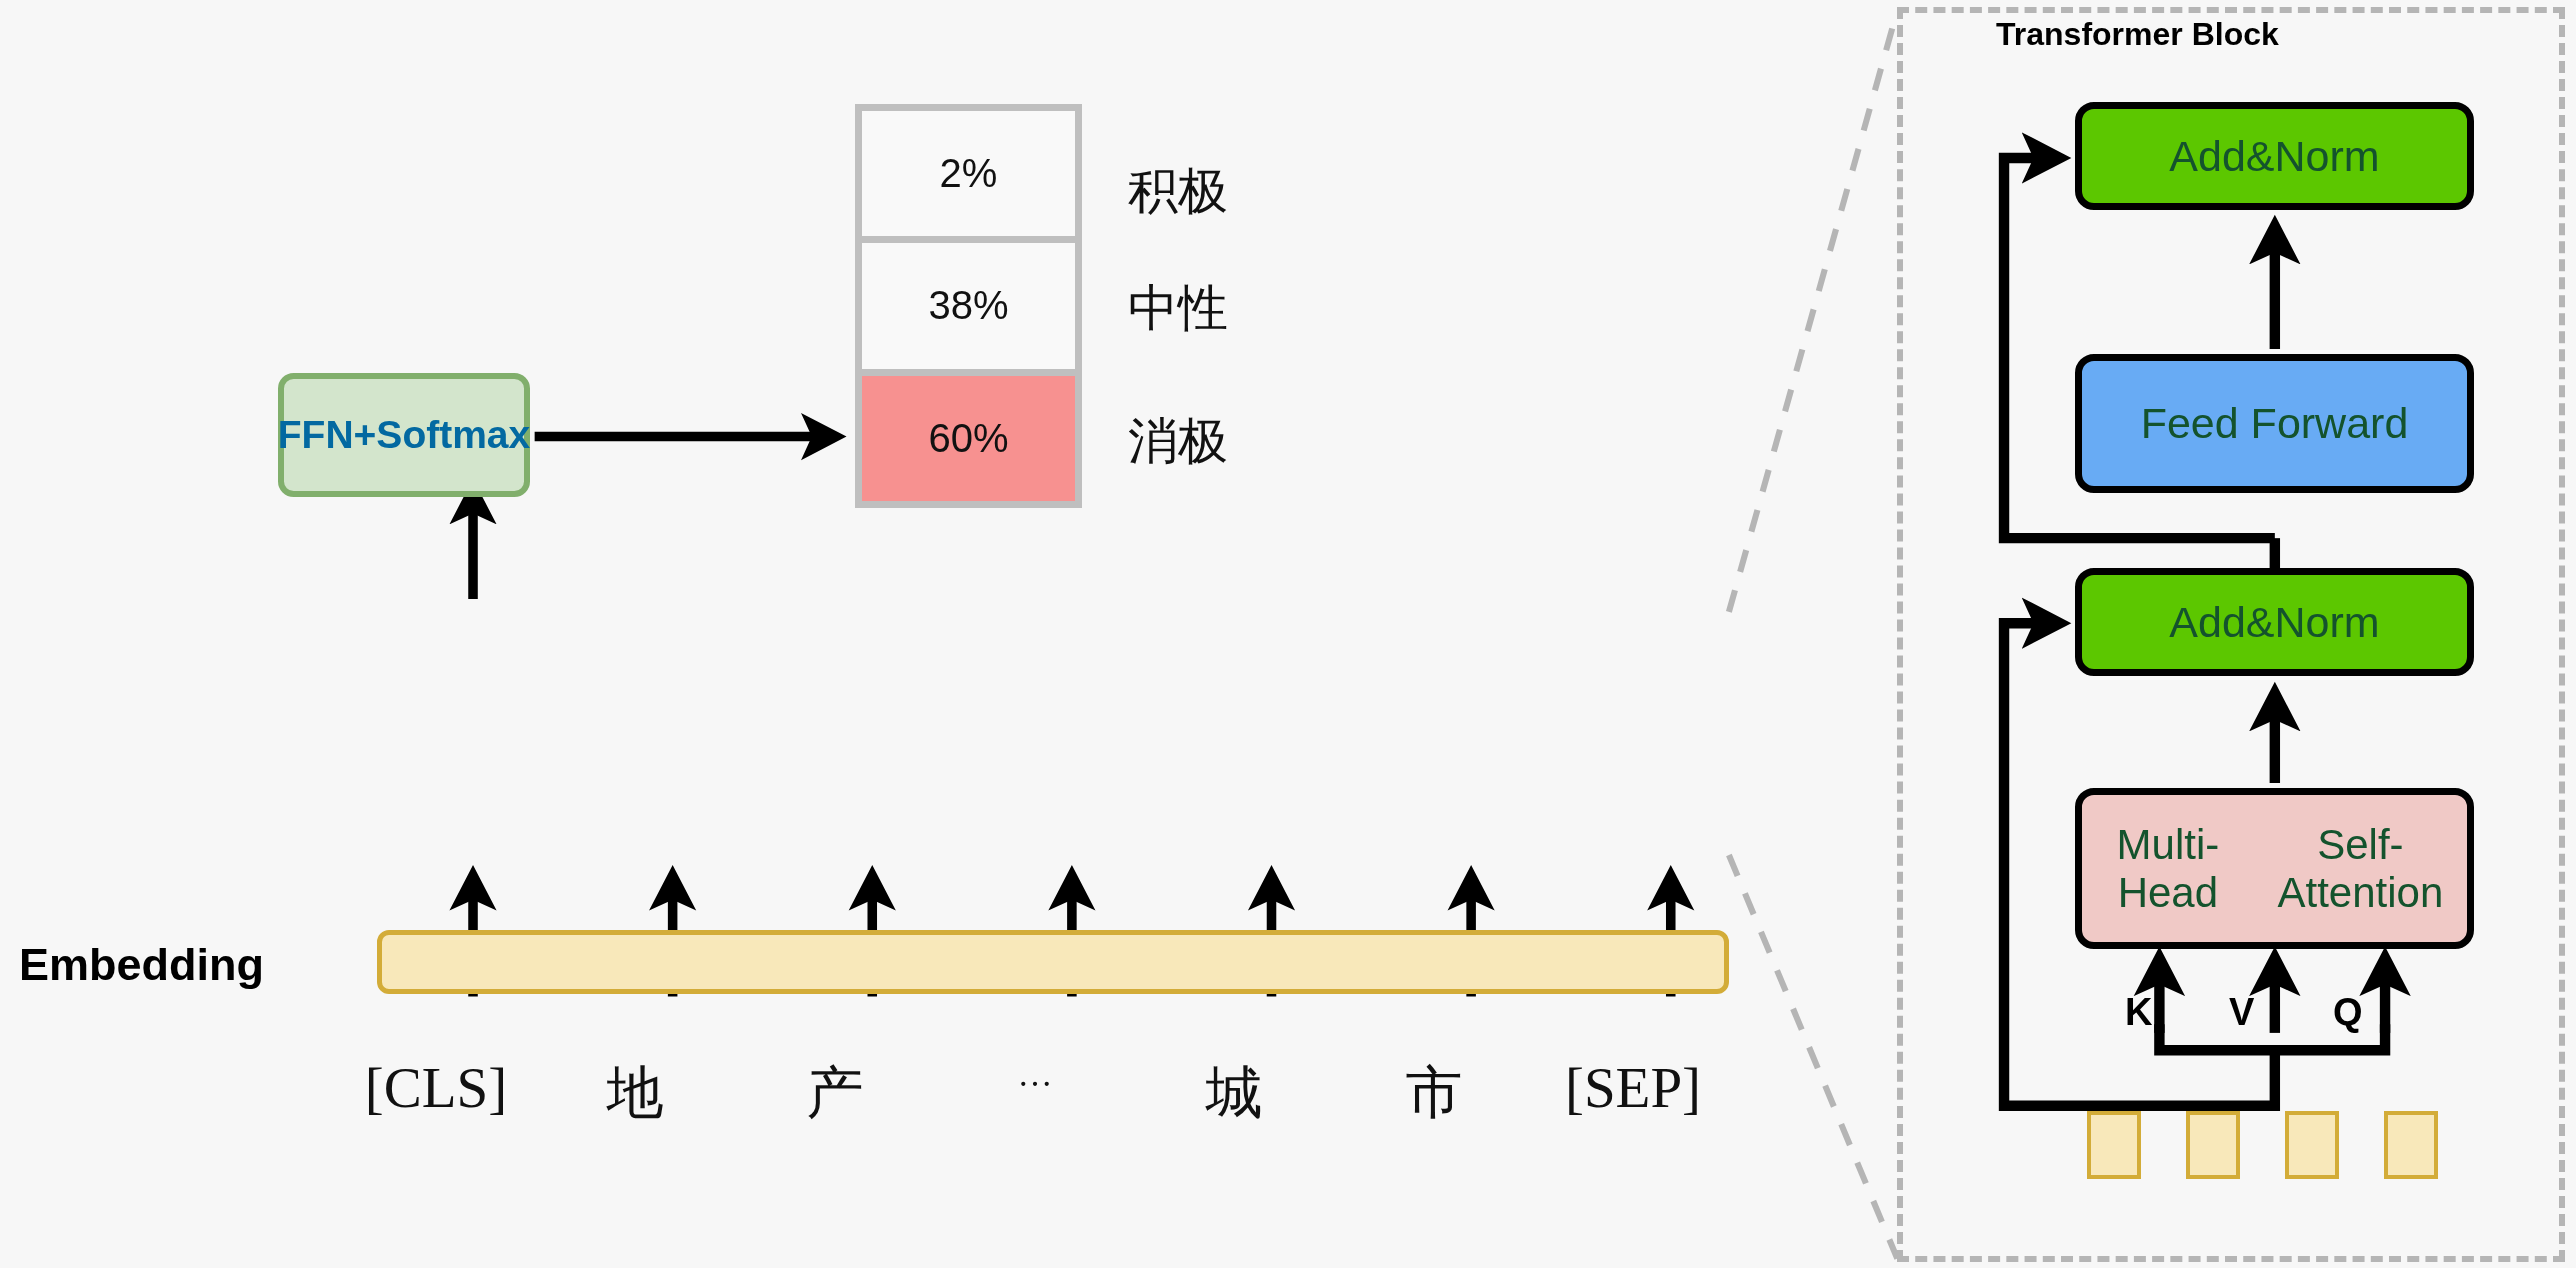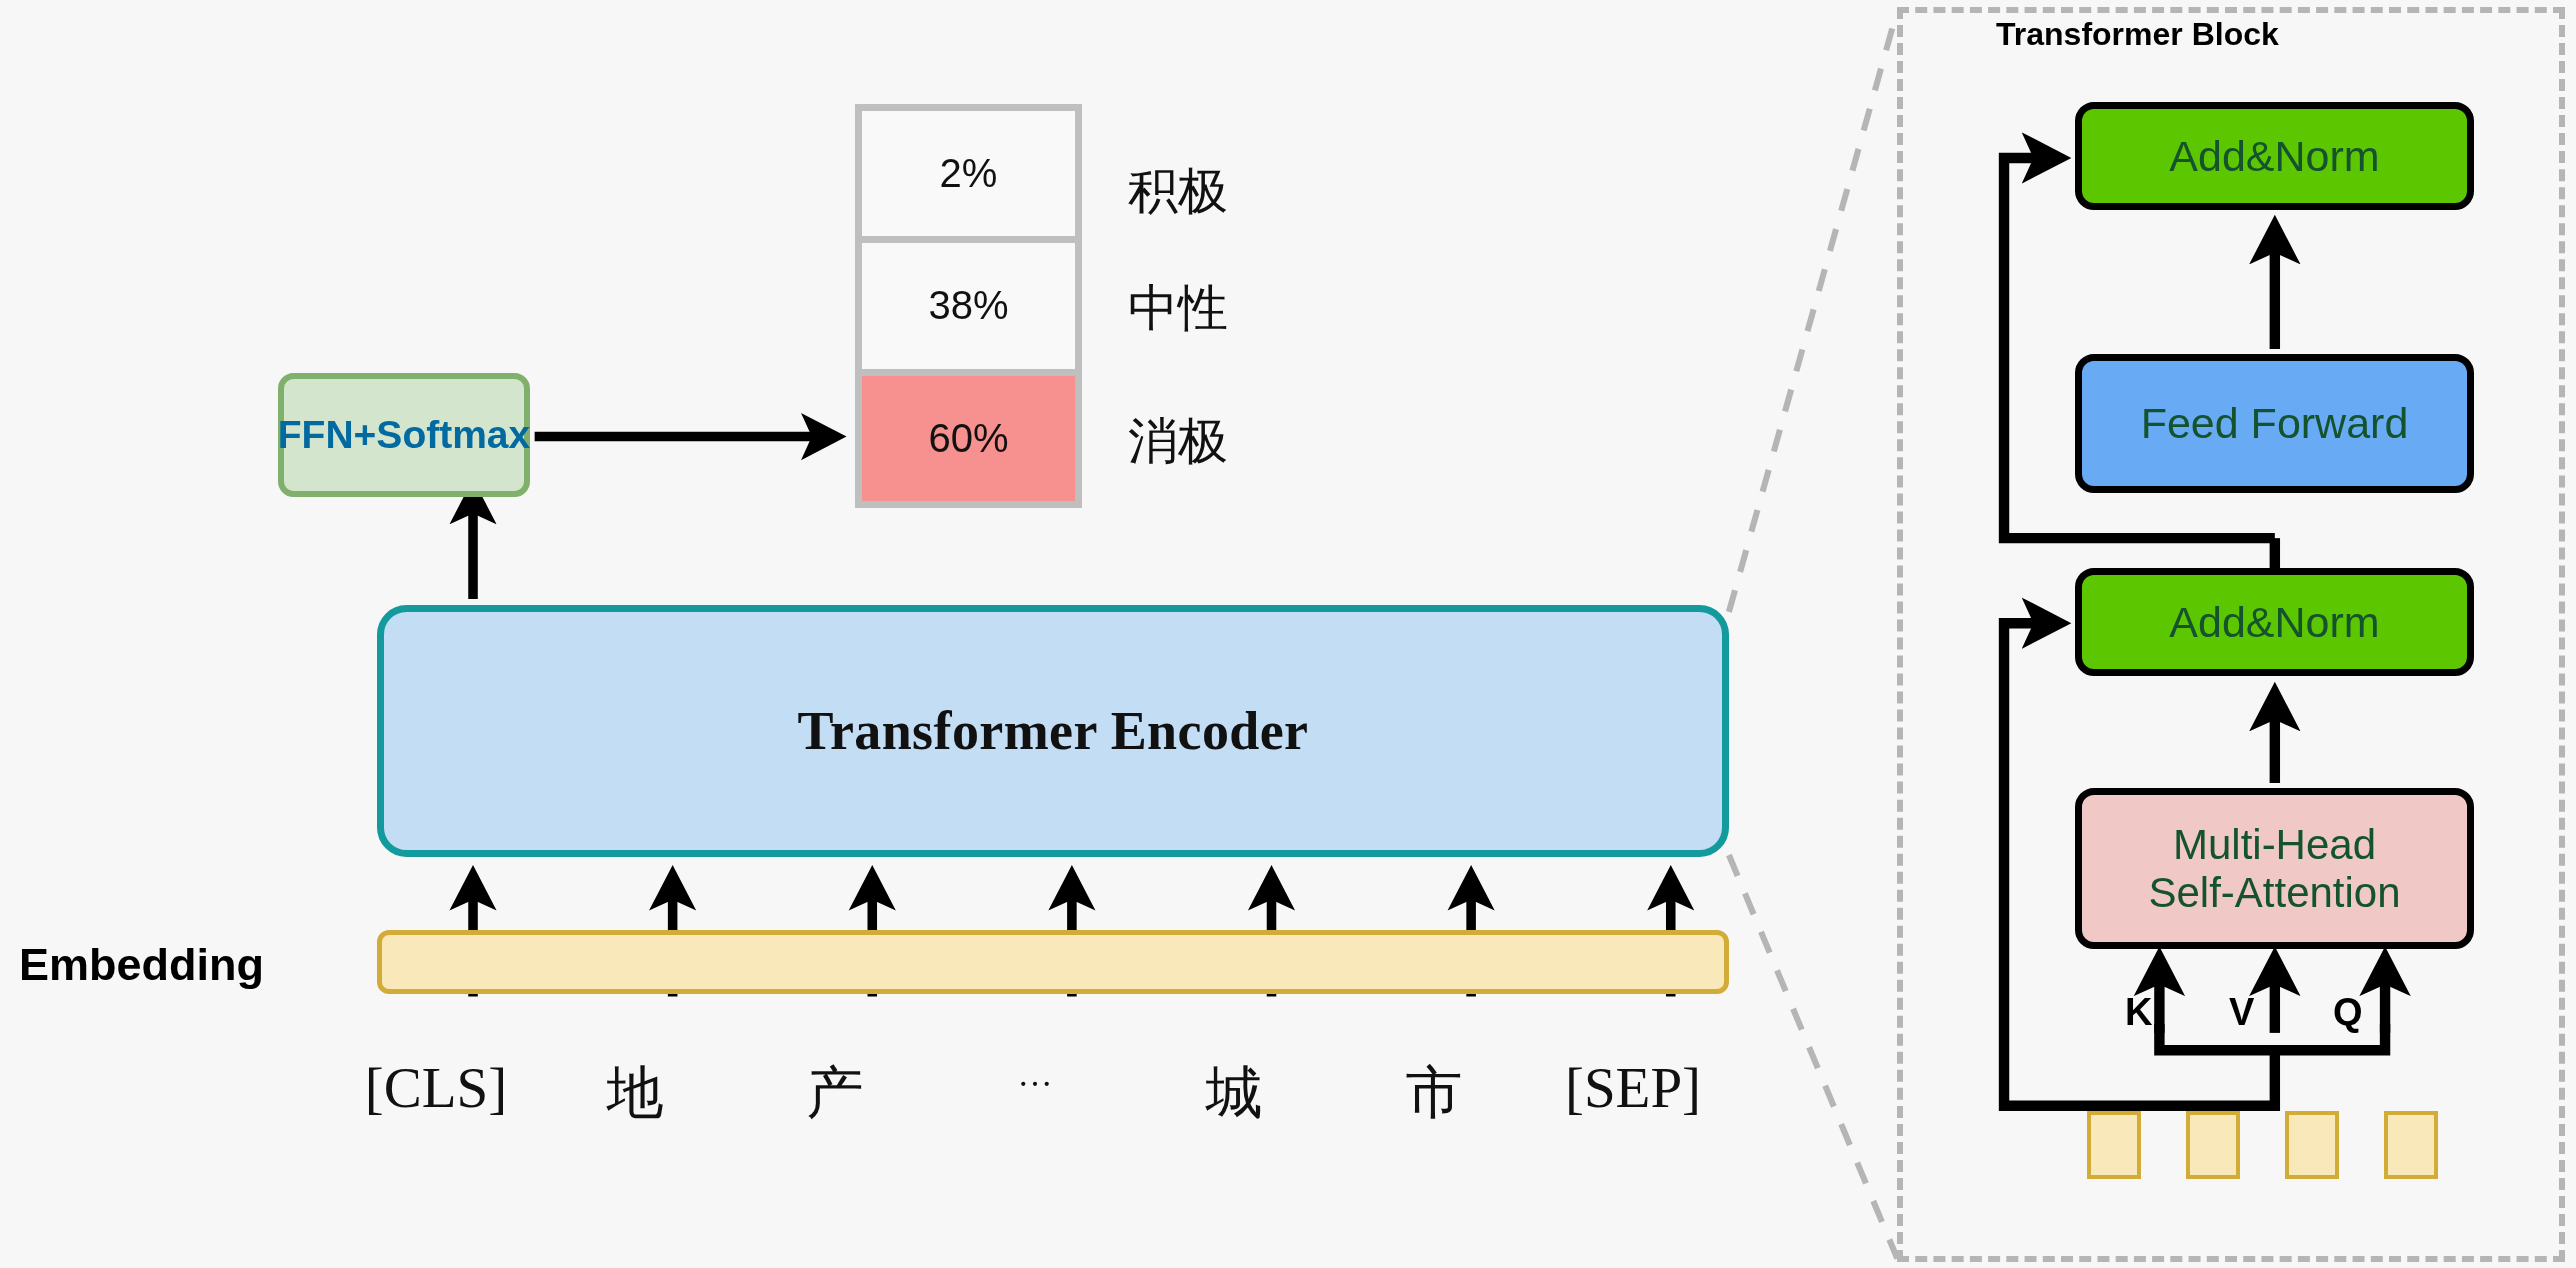--- a/index.html
+++ b/index.html
@@ -144,21 +144,21 @@
   #addnorm-bot {
     left: 2075px; top: 568px; width: 399px; height: 108px;
     background: #5cc700;
     font-size: 43px;
   }
   #mhsa {
     left: 2075px; top: 788px; width: 399px; height: 161px;
     background: #f0c9c6;
     font-size: 42px;
     line-height: 1.12;
-    flex-direction: column;
+    flex-direction: row;
   }
   .kvq {
     position: absolute;
     font-size: 38px;
     font-weight: bold;
     color: #000;
   }
   .tokbox {
     position: absolute;
     top: 1111px;
@@ -216,23 +216,20 @@
       <line x1="2488" y1="1190" x2="2488" y2="1105" marker-end="url(#arrow)"></line>
       <line x1="2621" y1="1190" x2="2621" y2="1105" marker-end="url(#arrow)"></line>
       <line x1="2748" y1="1190" x2="2748" y2="1105" marker-end="url(#arrow)"></line>
     </g>
   </svg>
 
   <div class="node" id="ffn-box">
     <span>FFN+Softmax</span>
   </div>
 
-  <div class="node" id="encoder-box">
-    <span id="encoder-label">Transformer Encoder</span>
-  </div>
 
   <div class="node" id="embedding-bar"></div>
 
   <div class="txt" id="embedding-label">Embedding</div>
 
   <div id="token-labels">
       <div class="token-label" style="left: 436px;">[CLS]</div>
       <div class="token-label" style="left: 635px;">地</div>
       <div class="token-label" style="left: 835px;">产</div>
       <div class="token-label ellipsis" style="left: 1035px;">…</div>

